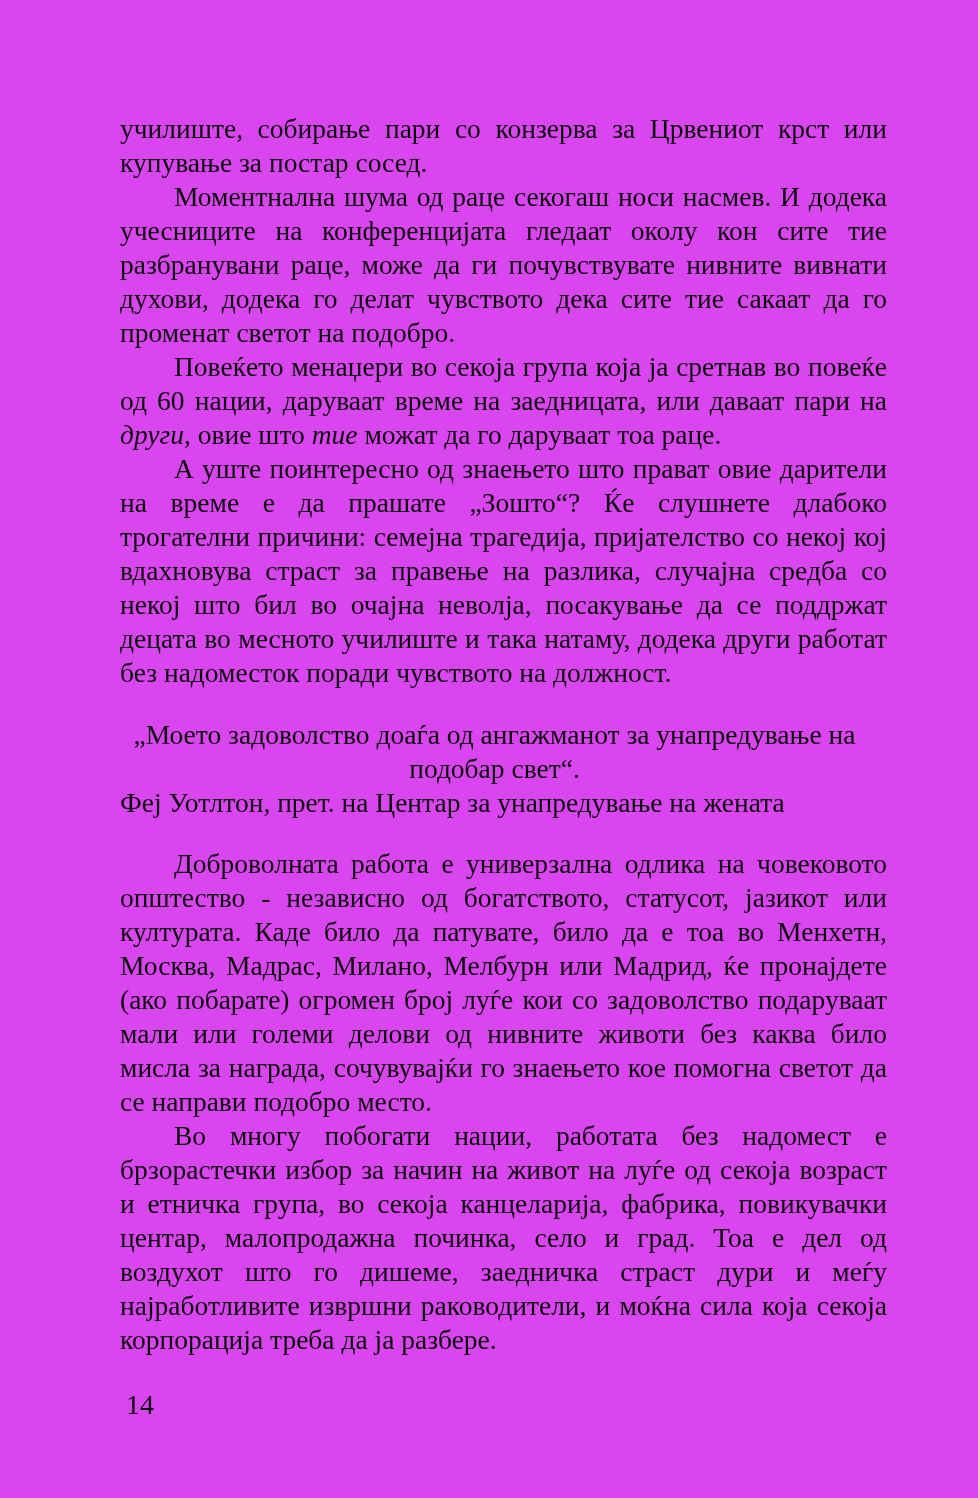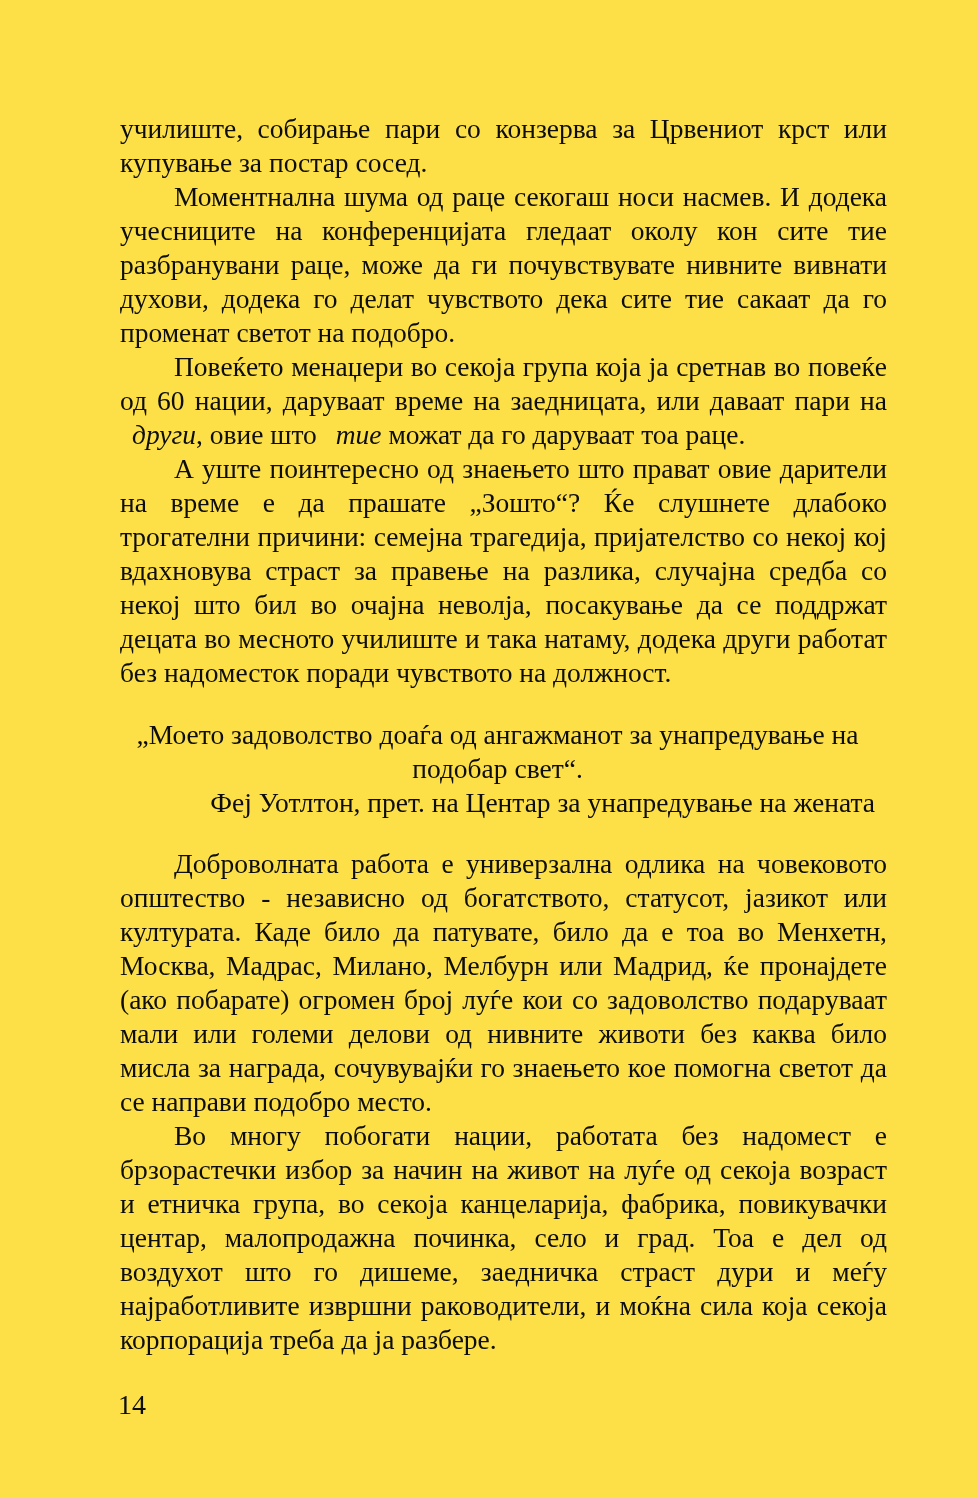--- a/index.html
+++ b/index.html
@@ -4,53 +4,51 @@
 <style>
   html, body {
     margin: 0;
     padding: 0;
     background: #ffffff;
   }
   .page {
     position: relative;
     width: 978px;
     height: 1498px;
-    background: #fde047;
+    background: #d946ef;
     box-sizing: border-box;
     padding: 112px 91px 0 120px;
     font-family: "Liberation Serif", "DejaVu Serif", serif;
     font-size: 27.5px;
     line-height: 34px;
     color: #0d0d0d;
     overflow: hidden;
   }
   .body-para {
     margin: 0;
     text-align: justify;
     text-indent: 54px;
   }
   .body-para.no-indent {
     text-indent: 0;
   }
   .body-para em {
     font-style: italic;
-    margin-left: 12px;
   }
   .quote-block {
-    margin: 28px 12px 27px 0;
+    margin: 28px 18px 27px 0;
   }
   .quote-text {
     text-align: center;
   }
   .quote-attribution {
-    text-align: right;
   }
   .page-number {
     position: absolute;
-    left: 118px;
+    left: 126px;
     top: 1388px;
     font-size: 28px;
     line-height: 34px;
   }
 </style>
 </head>
 <body>
 
 <div class="page">
 

